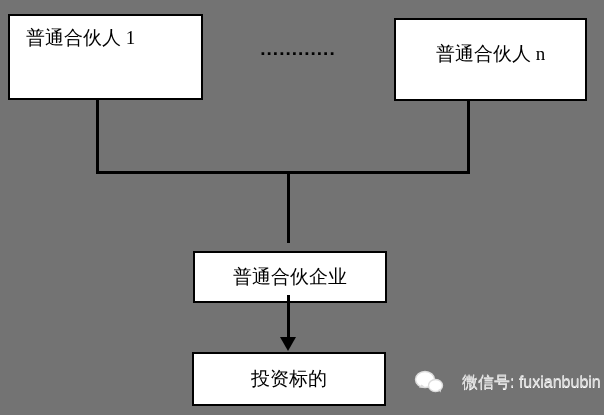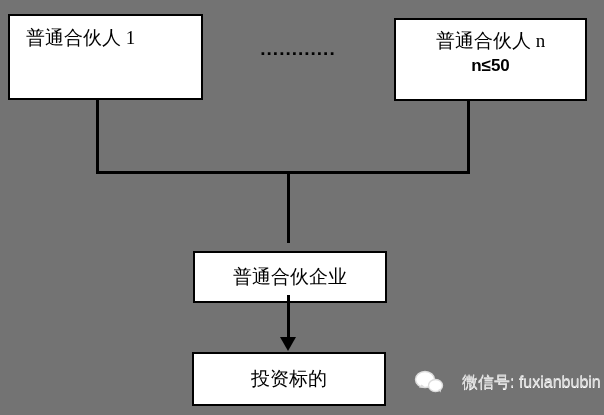--- a/index.html
+++ b/index.html
@@ -23,21 +23,21 @@
     color: #000000;
   }
   .box-gp1 {
     left: 8px; top: 14px; width: 195px; height: 86px;
     padding: 9px 0 0 16px;
     font-size: 19px;
   }
   .box-gpn {
     left: 394px; top: 18px; width: 193px; height: 83px;
     text-align: center;
-    padding-top: 8px;
+    padding-top: 21px;
     font-size: 19px;
   }
   .box-gpn .subline {
     font-family: "Liberation Sans", "DejaVu Sans", sans-serif;
     font-weight: bold;
     font-size: 17px;
     margin-top: 2px;
   }
   .box-enterprise {
     left: 193px; top: 251px; width: 194px; height: 52px;
@@ -97,21 +97,20 @@
 <div class="canvas">
 
   <div class="fbox box-gp1">
     <span>普通合伙人 1</span>
   </div>
 
   <div class="ellipsis">............</div>
 
   <div class="fbox box-gpn">
     <div>普通合伙人 n</div>
-    <div class="subline">n≤50</div>
   </div>
 
   <div class="line vline-left"></div>
   <div class="line vline-right"></div>
   <div class="line hline-join"></div>
   <div class="line vline-mid"></div>
 
   <div class="fbox box-enterprise">
     <span>普通合伙企业</span>
   </div>

